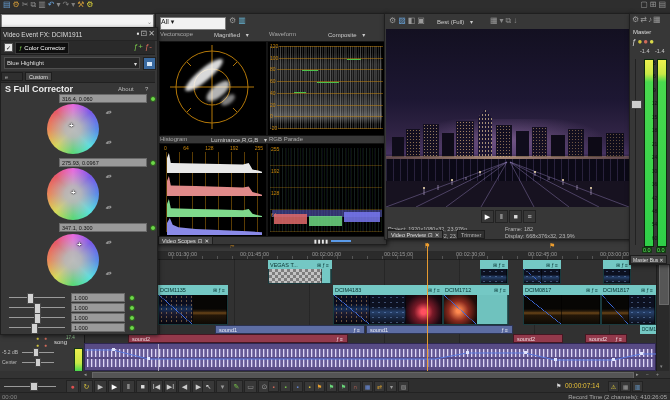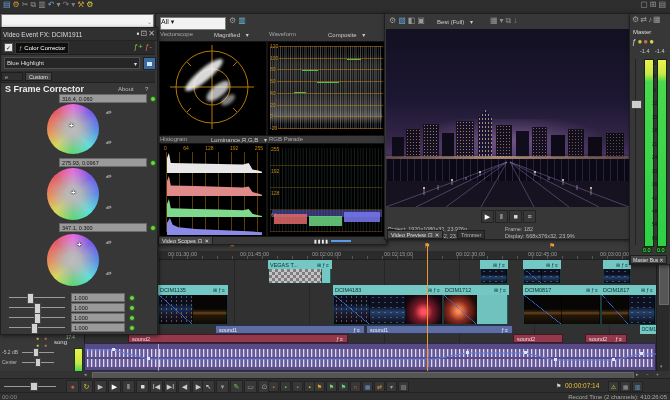--- a/index.html
+++ b/index.html
@@ -623,21 +623,21 @@
 
     <div class="abs" style="left:0;top:43px;width:154px;height:11px;background:#2c2c2c;border-bottom:1px solid #202020">
       <div class="abs tab" style="left:0;top:1px;width:22px">
         <span>e</span>
         </div>
       <div class="abs tab on" style="left:24px;top:1px">
         <span>Custom</span>
         </div>
     </div>
 
-    <span class="abs txt" style="left:4px;top:56px;font-size:9px;font-weight:bold;color:#eee">S Frame Corrector</span>
+    <span class="abs txt" style="left:4px;top:56px;font-size:9px;font-weight:bold;color:#eee">S Full Corrector</span>
     <span class="abs txt" style="left:117px;top:58px;font-size:6px;color:#bbb">About</span>
     <span class="abs txt" style="left:144px;top:58px;font-size:6px;color:#bbb">?</span>
 
     <div class="abs vbox" style="left:58px;top:66px;width:88px;height:9px">
       <span class="txt">316.4, 0.060</span>
       </div>
     <span class="abs greendot" style="left:149px;top:68px"></span>
     <div class="abs wheel" style="left:46px;top:76px;width:52px;height:50px"></div>
     <span class="abs crossh" style="left:68px;top:93px">+</span>
     <span class="abs eyed" style="left:104px;top:80px">✎</span>

